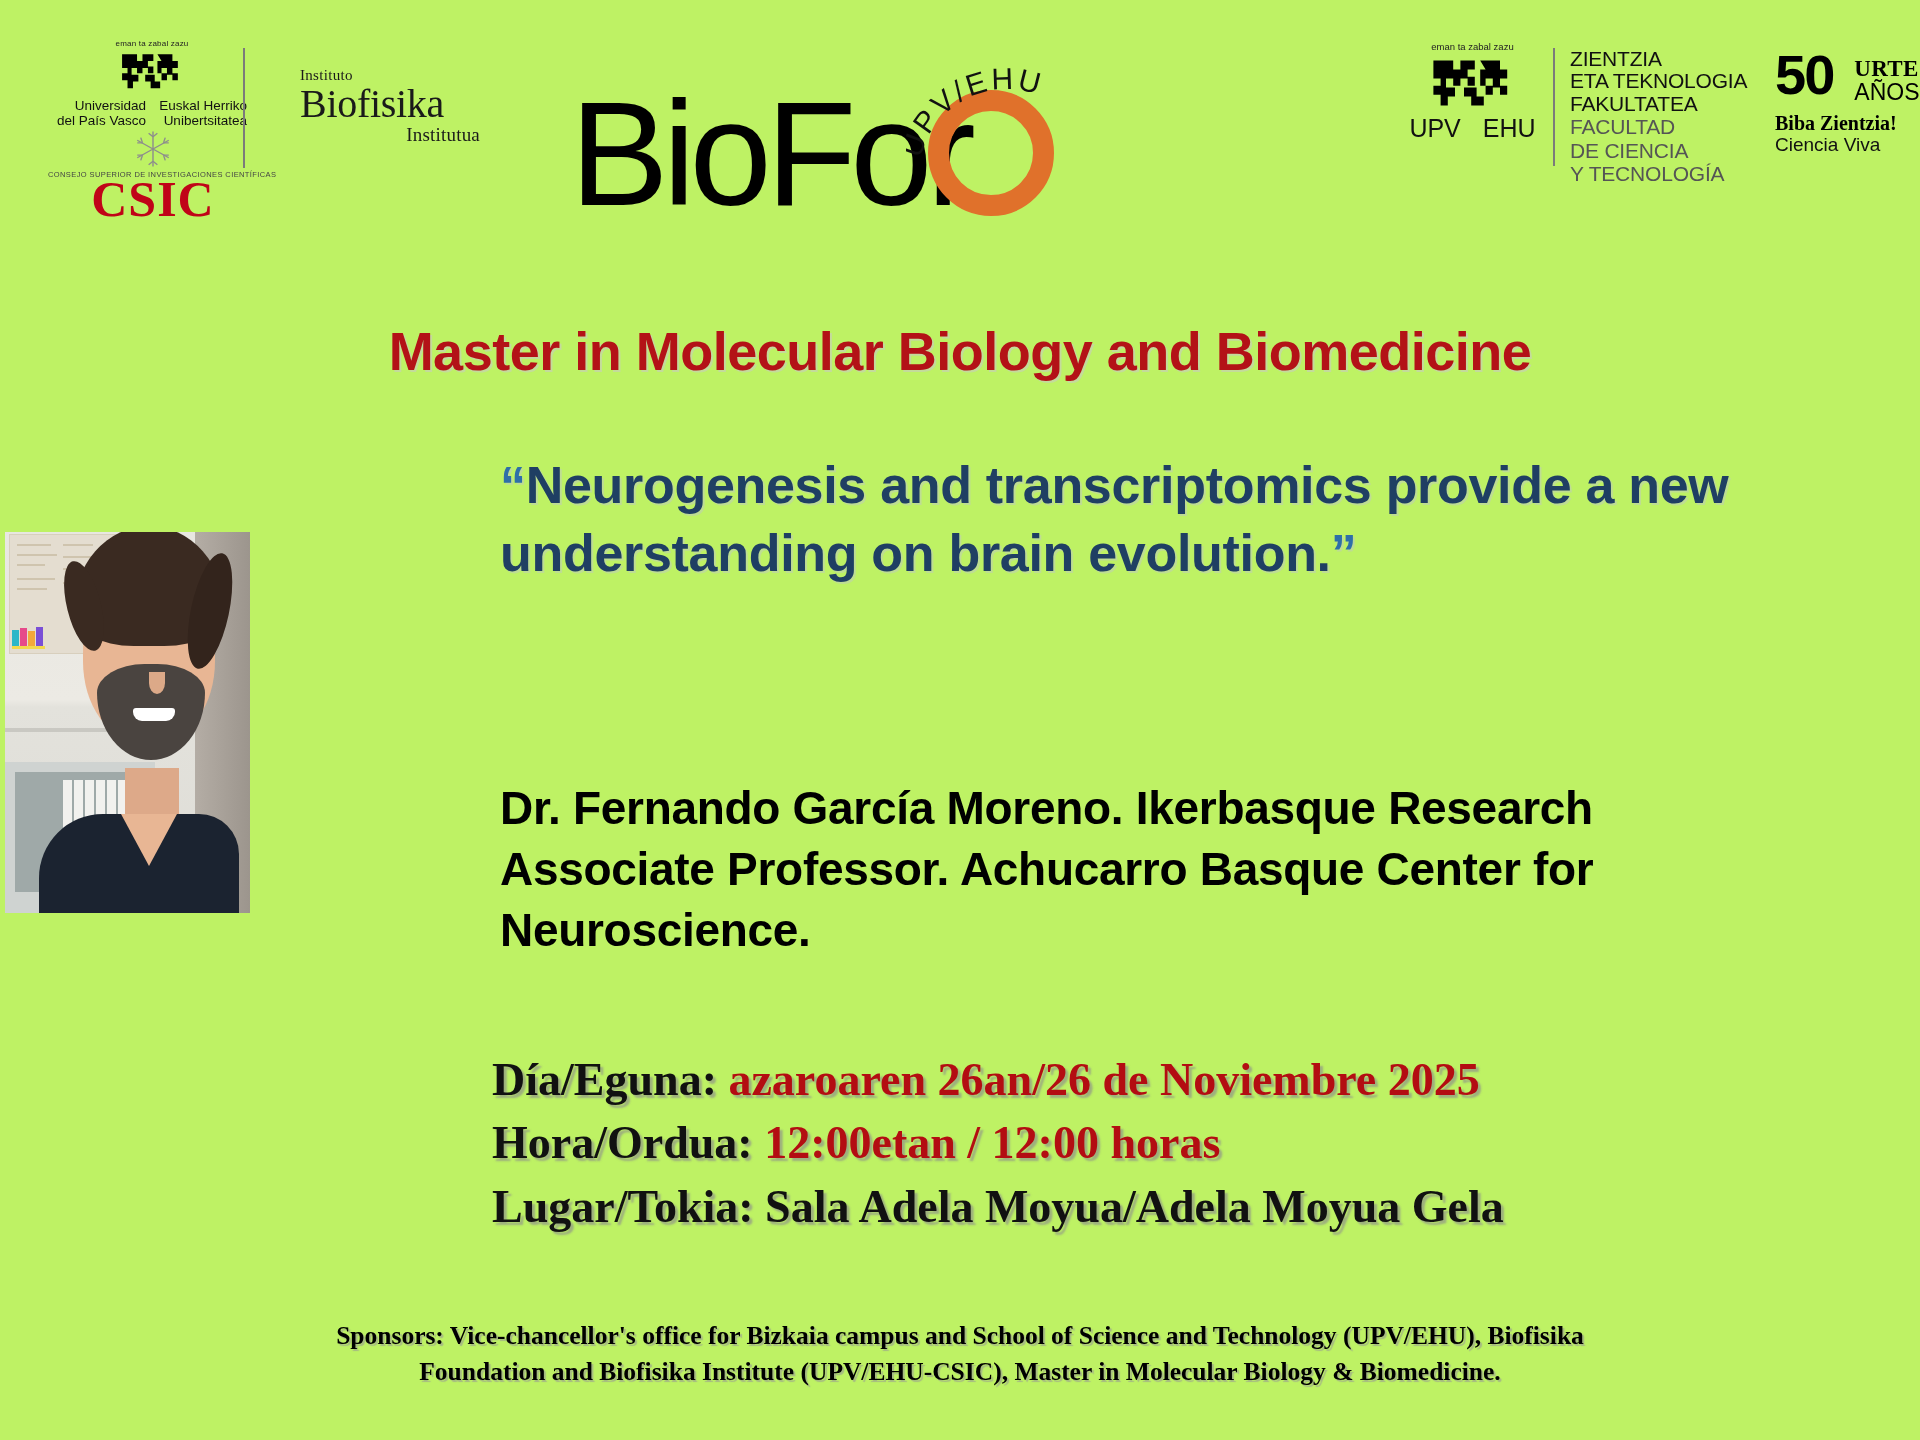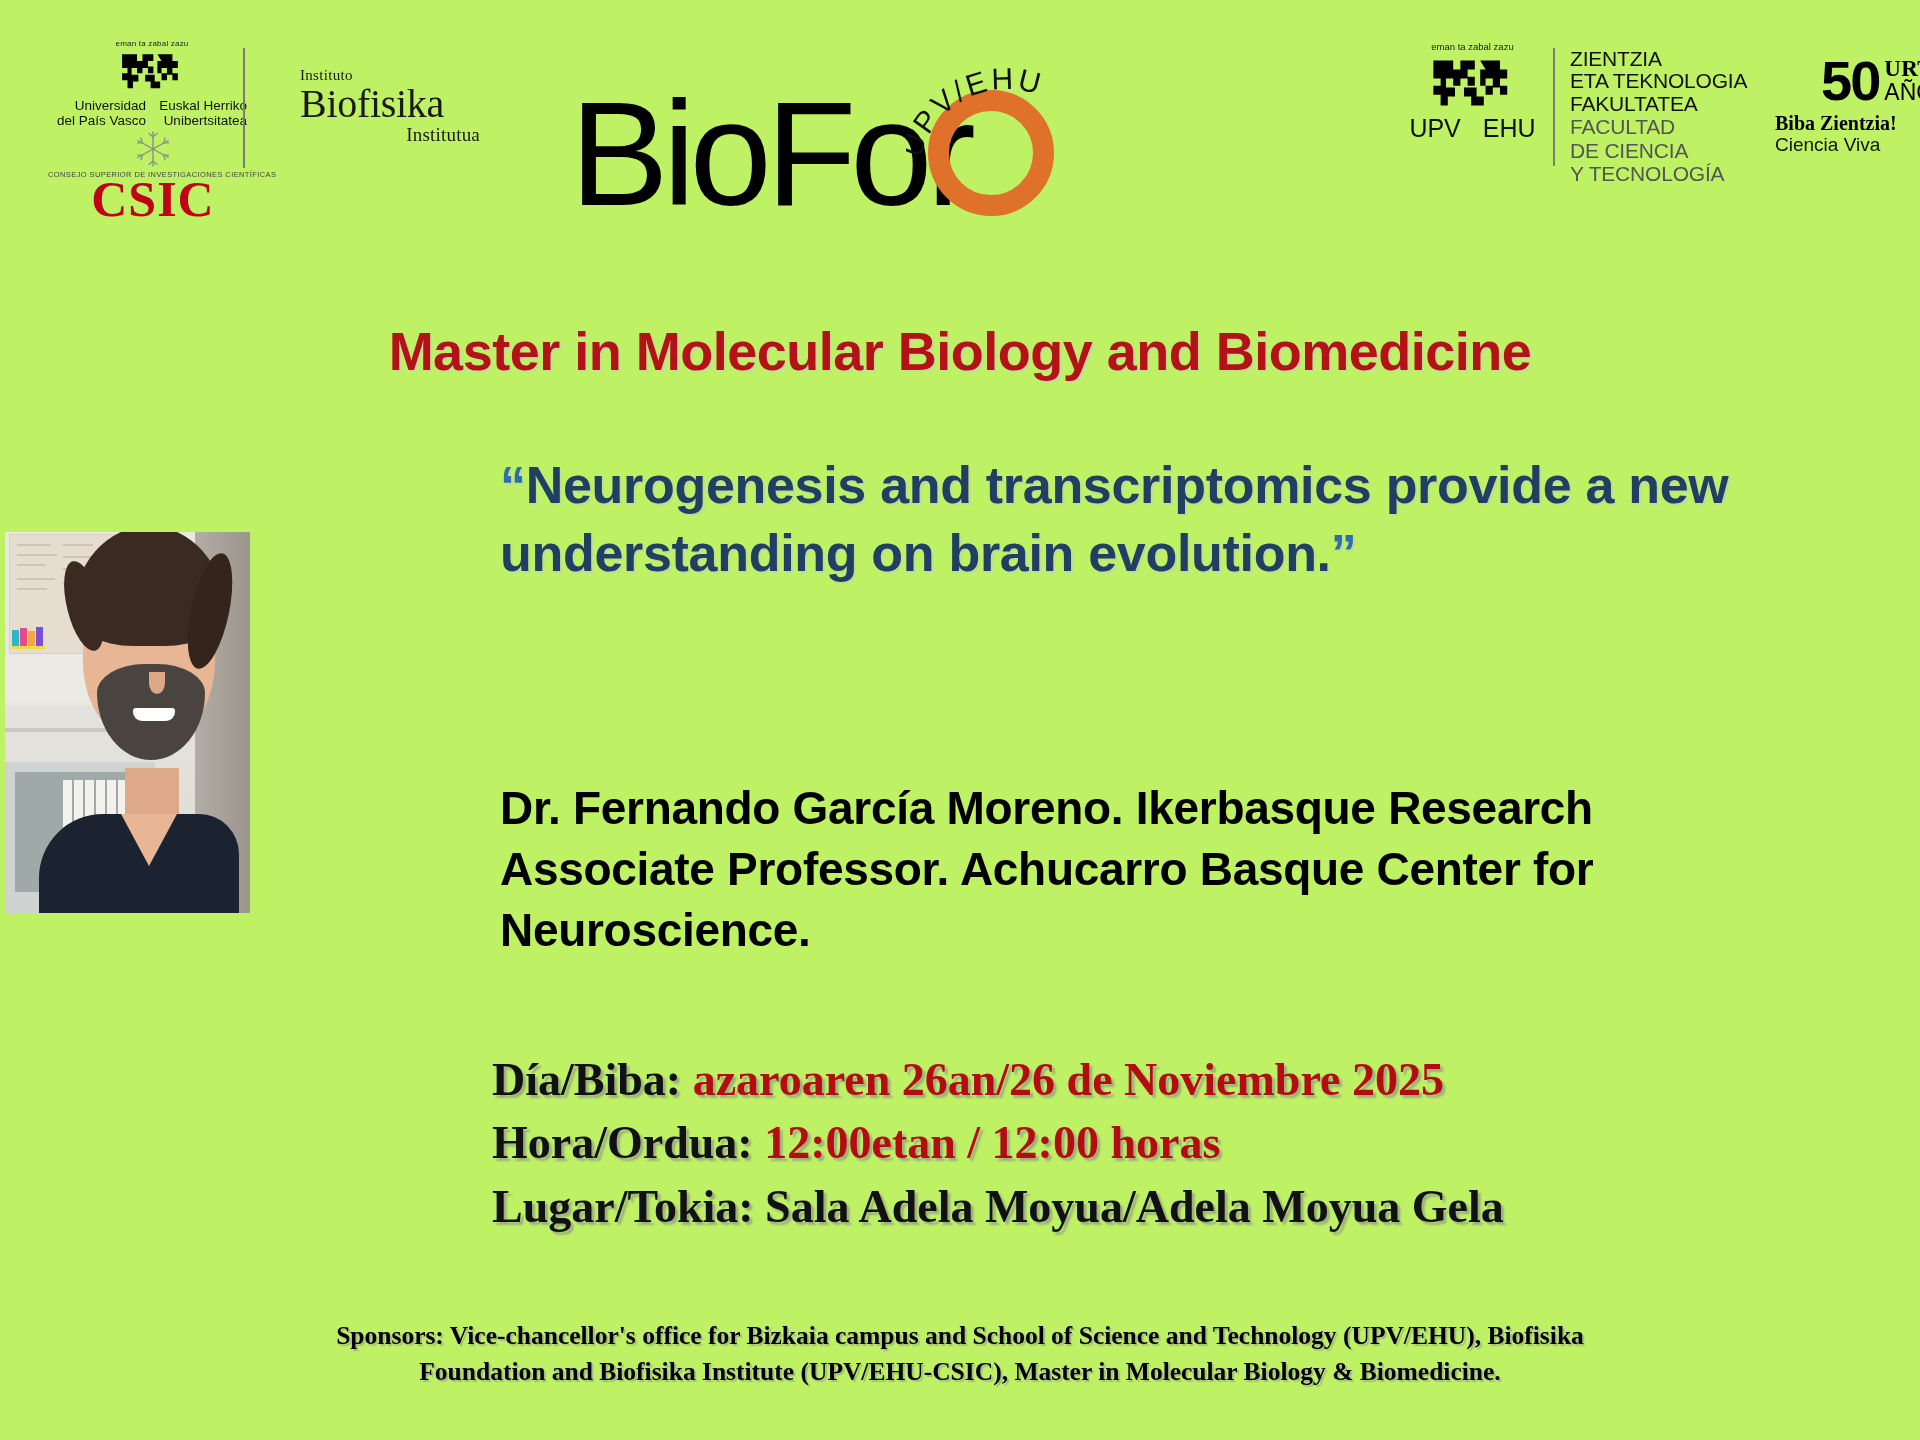--- a/index.html
+++ b/index.html
@@ -55,21 +55,21 @@
   .upv-ehu-row{display:flex;justify-content:center;gap:22px;margin-top:3px;}
   .upv-ehu-row span{font-size:25px;color:#111;line-height:1;}
 
   
   .fac-text{position:absolute;left:1570px;top:48px;width:200px;line-height:1.07;}
   .fac-eu{font-size:21px;color:#111;letter-spacing:-.2px;}
   .fac-es{font-size:21px;color:#555;letter-spacing:-.2px;margin-top:1px;}
 
   
   .logo50{position:absolute;left:1775px;top:52px;width:140px;}
-  .l50-top{display:flex;align-items:flex-end;gap:5px;margin-left:46px;}
+  .l50-top{display:flex;align-items:flex-start;gap:21px;}
   .l50-num{font-family:"Liberation Sans",sans-serif;font-weight:700;font-size:56px;line-height:.82;color:#000;letter-spacing:-2px;}
   .l50-words{padding-top:5px;}
   .l50-urte{font-family:"Liberation Serif",serif;font-weight:700;font-size:23px;line-height:1;color:#000;letter-spacing:.3px;}
   .l50-anos{font-family:"Liberation Sans",sans-serif;font-size:23px;line-height:1.05;color:#000;}
   .l50-biba{font-family:"Liberation Serif",serif;font-weight:700;font-size:20px;line-height:1.15;color:#000;margin-top:8px;}
   .l50-ciencia{font-family:"Liberation Sans",sans-serif;font-size:19px;line-height:1.1;color:#111;}
 
   
   .main-title{
     position:absolute;left:0;top:320px;width:1920px;text-align:center;
@@ -300,21 +300,21 @@
   </div>
 
   <div class="speaker">
     <span>Dr. Fernando García Moreno. Ikerbasque</span>
     <span>Research Associate Professor. Achucarro</span>
     <span>Basque Center for Neuroscience.</span>
   </div>
 
   <div class="details">
     <div class="det-line">
-      <span>Día/Biba: </span><span class="det-val">azaroaren 26an/26 de Noviembre 2025</span>
+      <span>Día/Eguna: </span><span class="det-val">azaroaren 26an/26 de Noviembre 2025</span>
     </div>
     <div class="det-line">
       <span>Hora/Ordua: </span><span class="det-val">12:00etan / 12:00 horas</span>
     </div>
     <div class="det-line">
       <span>Lugar/Tokia: Sala Adela Moyua/Adela Moyua Gela</span><span class="det-val"></span>
     </div>
   </div>
 
   <div class="footer">

